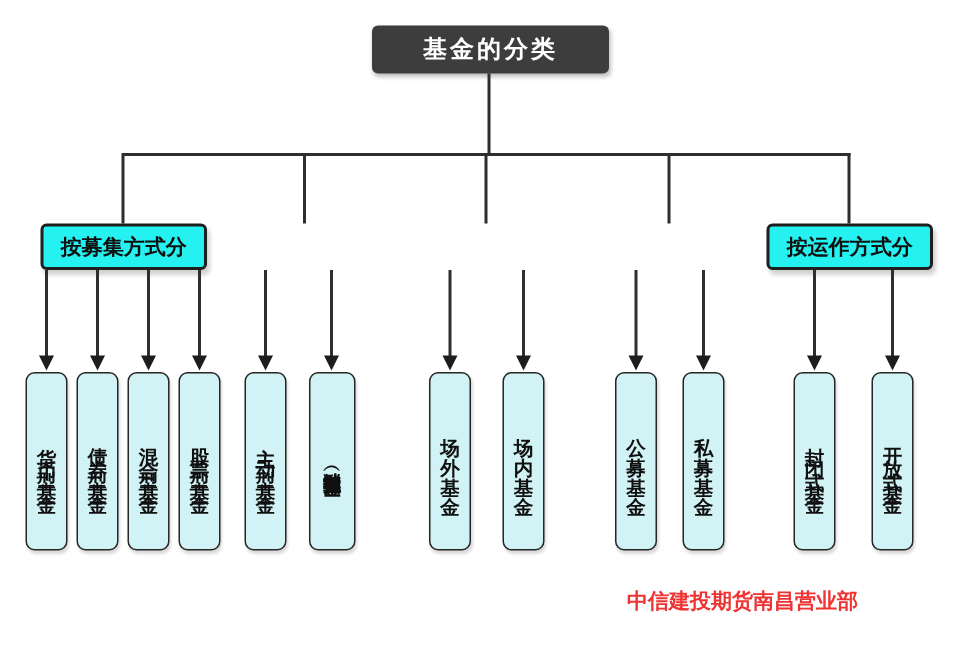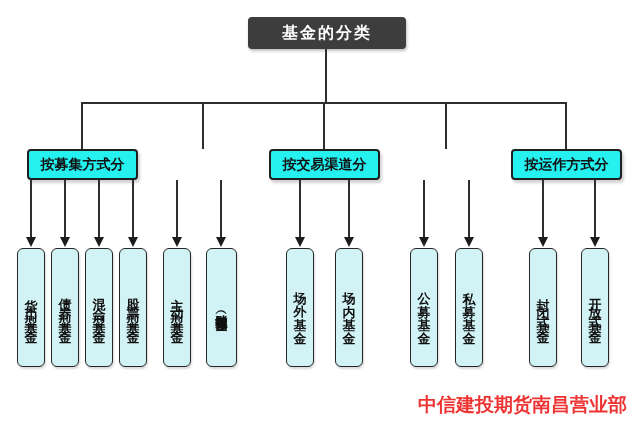--- a/index.html
+++ b/index.html
@@ -43,21 +43,21 @@
   .hline{height:2px;}
 
   .arrowhead{
     position:absolute;width:0;height:0;top:237px;
     border-left:5px solid transparent;border-right:5px solid transparent;
     border-top:10px solid #1d1d1d;
   }
 
   .watermark{
     position:absolute;left:418px;top:392px;
-    font-size:19px;font-weight:bold;color:#ee3333;white-space:nowrap;
+    font-size:14px;font-weight:bold;color:#ee3333;white-space:nowrap;
   }
 </style>
 </head>
 <body>
 
 <div id="canvas">
 
   <div class="root-box">
     <span>基金的分类</span>
   </div>
@@ -65,23 +65,20 @@
   <div class="line vline" style="left:325px;top:49px;height:53px;"></div>
   <div class="line hline" style="left:82px;top:102px;width:485px;"></div>
   <div class="line vline" style="left:81px;top:102px;height:47px;"></div>
   <div class="line vline" style="left:202px;top:102px;height:47px;"></div>
   <div class="line vline" style="left:323px;top:102px;height:47px;"></div>
   <div class="line vline" style="left:445px;top:102px;height:47px;"></div>
   <div class="line vline" style="left:565px;top:102px;height:47px;"></div>
 
   <div class="cat-box" style="left:27px;">
     <span>按募集方式分</span>
-  </div>
-  <div class="cat-box" style="left:269px;">
-    <span>按交易渠道分</span>
   </div>
   <div class="cat-box" style="left:511px;text-align:right;">
     <span>按运作方式分</span>
   </div>
 
   <div class="line vline" style="left:30px;top:180px;height:58px;"></div>
   <div class="arrowhead" style="left:26px;"></div>
   <div class="line vline" style="left:64px;top:180px;height:58px;"></div>
   <div class="arrowhead" style="left:60px;"></div>
   <div class="line vline" style="left:98px;top:180px;height:58px;"></div>

